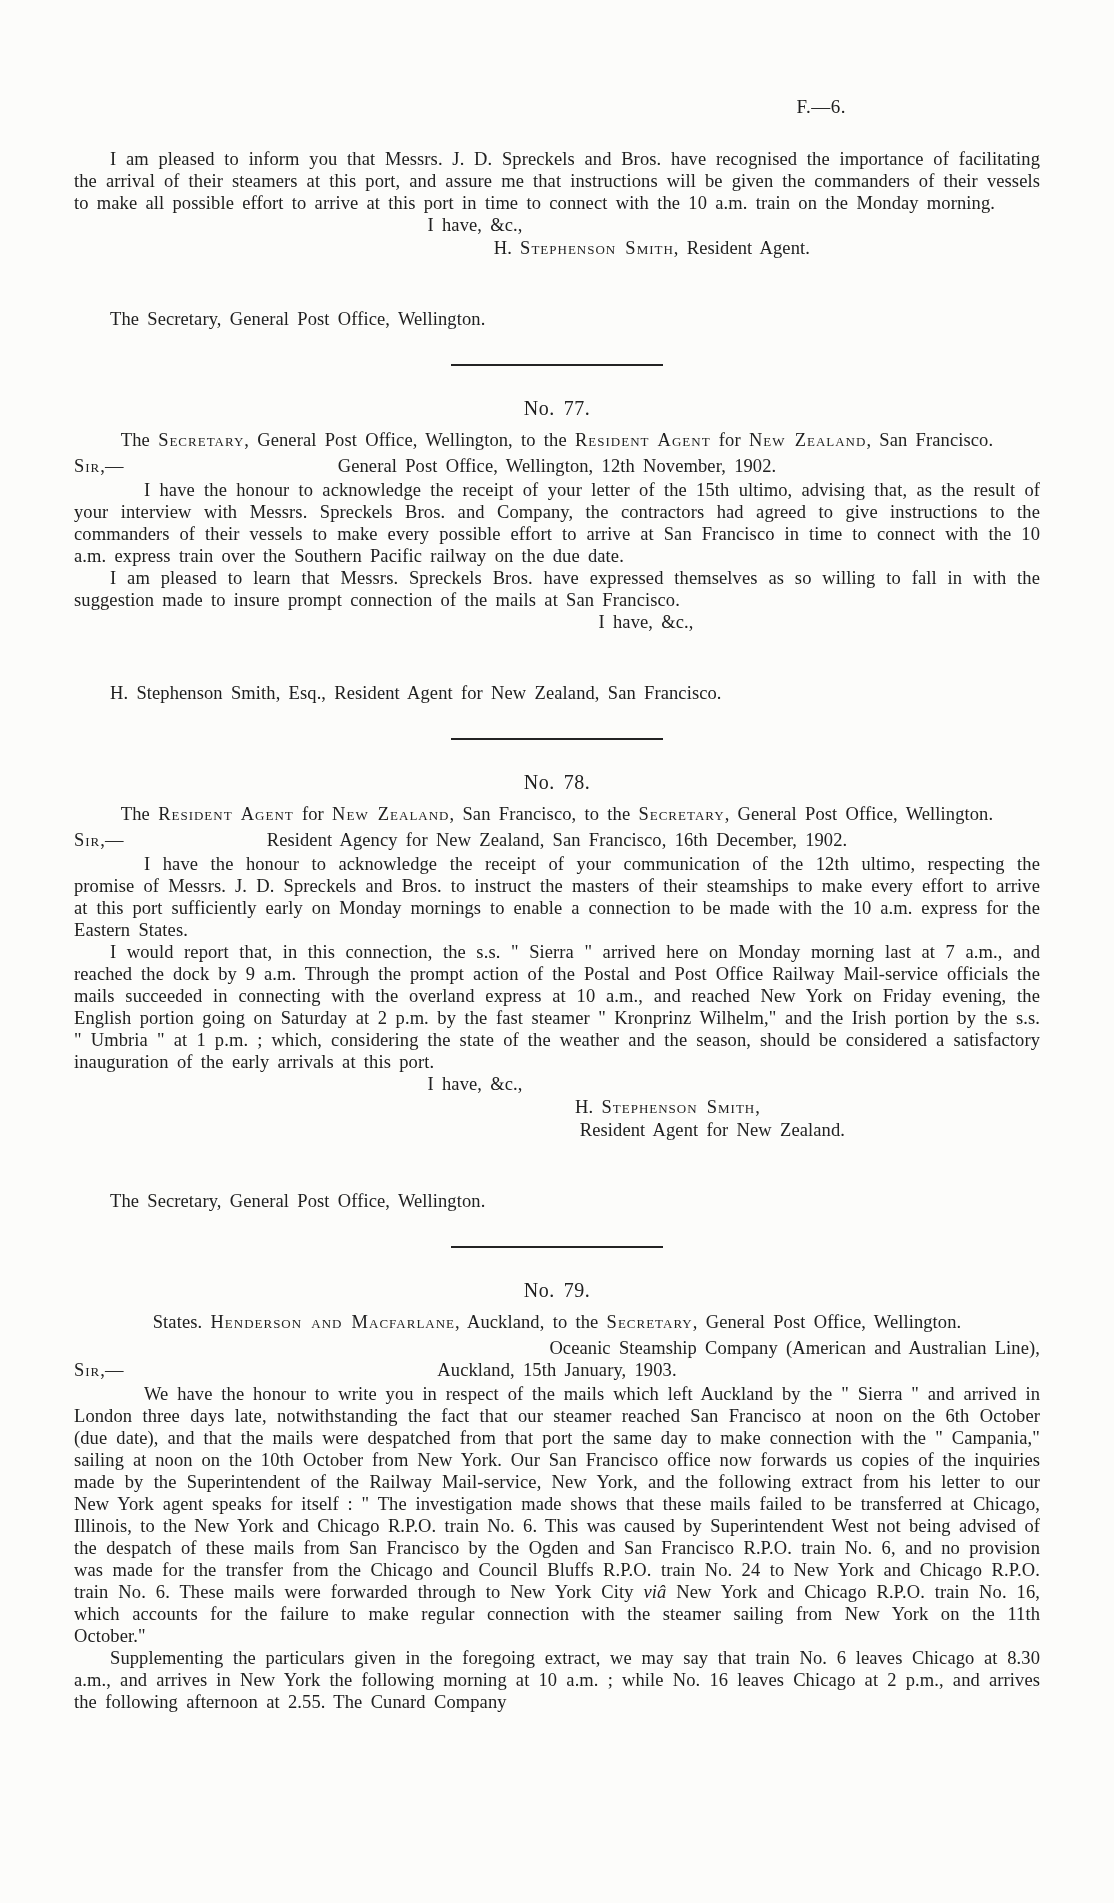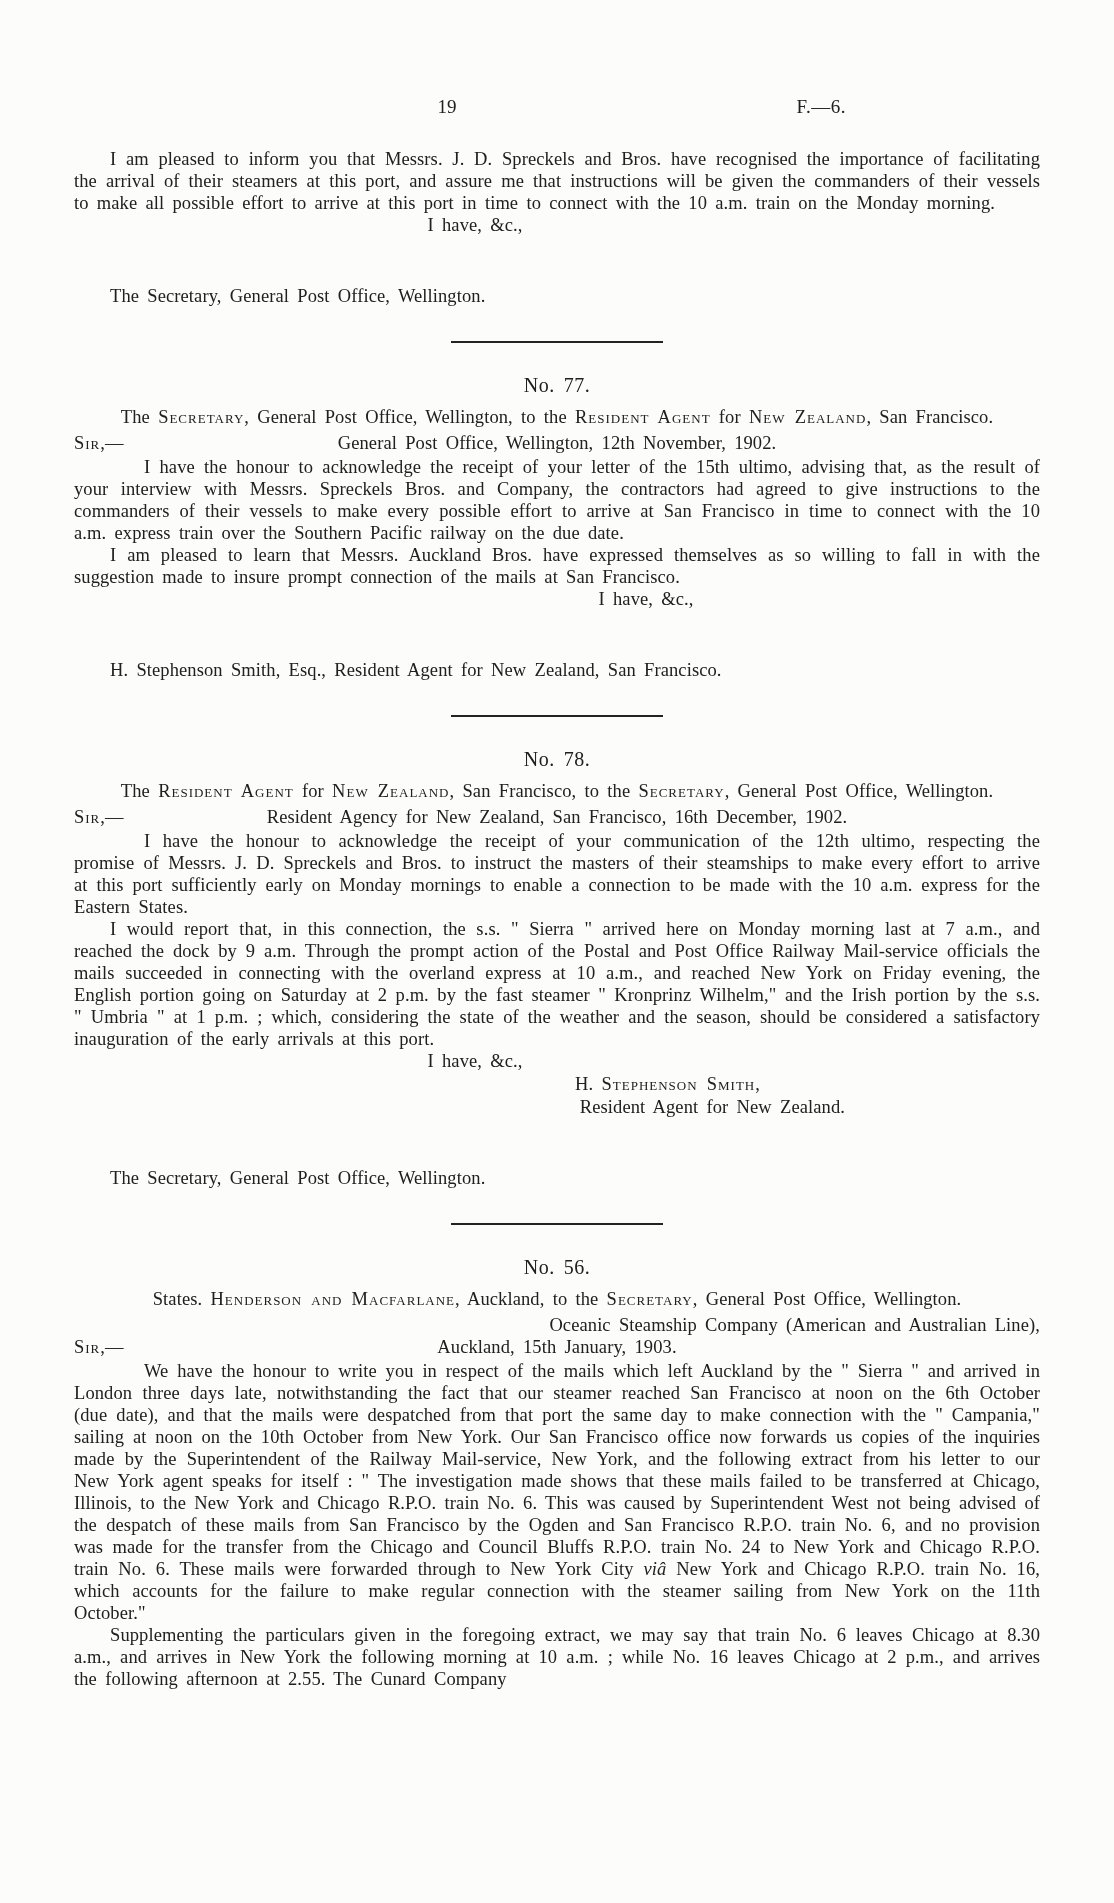--- a/index.html
+++ b/index.html
@@ -58,41 +58,41 @@
 
   .seg-sc { font-variant: small-caps; letter-spacing: 1px; }
   .seg-it { font-style: italic; }
 </style>
 </head>
 <body>
 
 <div class="page">
 
   <header class="page-header">
-    <span class="page-number">19</span>
     <span class="folio">F.—6.</span>
   </header>
 
   <section class="letter">
     <p class="para in1"><span>I am pleased to inform you that Messrs. J. D. Spreckels and Bros. have recognised the importance of facilitating the arrival of their steamers at this port, and assure me that instructions will be given the commanders of their vessels to make all possible effort to arrive at this port in time to connect with the 10 a.m. train on the Monday morning.</span></p>
     <p class="line vale-a">I have, &amp;c.,</p>
+    <p class="line sig-a"><span>H. </span><span class="seg-sc">Stephenson Smith</span><span>, Resident Agent.</span></p>
     <p class="line addr">The Secretary, General Post Office, Wellington.</p>
   </section>
 
   <div class="rule"></div>
 
   <section class="letter">
     <h2 class="letter-number">No. 77.</h2>
     <p class="letter-heading"><span>The </span><span class="seg-sc">Secretary</span><span>, General Post Office, Wellington, to the </span><span class="seg-sc">Resident Agent</span><span> for </span><span class="seg-sc">New Zealand</span><span>, San Francisco.</span></p>
     <div class="dateline-row">
       <span class="salutation"><span class="seg-sc">Sir</span><span>,—</span></span>
       <span class="dateline">General Post Office, Wellington, 12th November, 1902.</span>
     </div>
     <p class="para in2"><span>I have the honour to acknowledge the receipt of your letter of the 15th ultimo, advising that, as the result of your interview with Messrs. Spreckels Bros. and Company, the contractors had agreed to give instructions to the commanders of their vessels to make every possible effort to arrive at San Francisco in time to connect with the 10 a.m. express train over the Southern Pacific railway on the due date.</span></p>
-    <p class="para in1"><span>I am pleased to learn that Messrs. Auckland Bros. have expressed themselves as so willing to fall in with the suggestion made to insure prompt connection of the mails at San Francisco.</span></p>
+    <p class="para in1"><span>I am pleased to learn that Messrs. Spreckels Bros. have expressed themselves as so willing to fall in with the suggestion made to insure prompt connection of the mails at San Francisco.</span></p>
     <p class="line vale-b">I have, &amp;c.,</p>
     <p class="line addr">H. Stephenson Smith, Esq., Resident Agent for New Zealand, San Francisco.</p>
   </section>
 
   <div class="rule"></div>
 
   <section class="letter">
     <h2 class="letter-number">No. 78.</h2>
     <p class="letter-heading"><span>The </span><span class="seg-sc">Resident Agent</span><span> for </span><span class="seg-sc">New Zealand</span><span>, San Francisco, to the </span><span class="seg-sc">Secretary</span><span>, General Post Office, Wellington.</span></p>
     <div class="dateline-row">
@@ -103,21 +103,21 @@
     <p class="para in1"><span>I would report that, in this connection, the s.s. " Sierra " arrived here on Monday morning last at 7 a.m., and reached the dock by 9 a.m. Through the prompt action of the Postal and Post Office Railway Mail-service officials the mails succeeded in connecting with the overland express at 10 a.m., and reached New York on Friday evening, the English portion going on Saturday at 2 p.m. by the fast steamer " Kronprinz Wilhelm," and the Irish portion by the s.s. " Umbria " at 1 p.m. ; which, considering the state of the weather and the season, should be considered a satisfactory inauguration of the early arrivals at this port.</span></p>
     <p class="line vale-a">I have, &amp;c.,</p>
     <p class="line sig-c"><span>H. </span><span class="seg-sc">Stephenson Smith</span><span>,</span></p>
     <p class="line sig-d">Resident Agent for New Zealand.</p>
     <p class="line addr">The Secretary, General Post Office, Wellington.</p>
   </section>
 
   <div class="rule"></div>
 
   <section class="letter">
-    <h2 class="letter-number">No. 56.</h2>
+    <h2 class="letter-number">No. 79.</h2>
     <p class="letter-heading"><span>States. </span><span class="seg-sc">Henderson and Macfarlane</span><span>, Auckland, to the </span><span class="seg-sc">Secretary</span><span>, General Post Office, Wellington.</span></p>
     <p class="company-line">Oceanic Steamship Company (American and Australian Line),</p>
     <div class="dateline-row">
       <span class="salutation"><span class="seg-sc">Sir</span><span>,—</span></span>
       <span class="dateline">Auckland, 15th January, 1903.</span>
     </div>
     <p class="para in2"><span>We have the honour to write you in respect of the mails which left Auckland by the " Sierra " and arrived in London three days late, notwithstanding the fact that our steamer reached San Francisco at noon on the 6th October (due date), and that the mails were despatched from that port the same day to make connection with the " Campania," sailing at noon on the 10th October from New York. Our San Francisco office now forwards us copies of the inquiries made by the Superintendent of the Railway Mail-service, New York, and the following extract from his letter to our New York agent speaks for itself : " The investigation made shows that these mails failed to be transferred at Chicago, Illinois, to the New York and Chicago R.P.O. train No. 6. This was caused by Superintendent West not being advised of the despatch of these mails from San Francisco by the Ogden and San Francisco R.P.O. train No. 6, and no provision was made for the transfer from the Chicago and Council Bluffs R.P.O. train No. 24 to New York and Chicago R.P.O. train No. 6. These mails were forwarded through to New York City </span><span class="seg-it">viâ</span><span> New York and Chicago R.P.O. train No. 16, which accounts for the failure to make regular connection with the steamer sailing from New York on the 11th October."</span></p>
     <p class="para in1"><span>Supplementing the particulars given in the foregoing extract, we may say that train No. 6 leaves Chicago at 8.30 a.m., and arrives in New York the following morning at 10 a.m. ; while No. 16 leaves Chicago at 2 p.m., and arrives the following afternoon at 2.55. The Cunard Company</span></p>
   </section>
 

